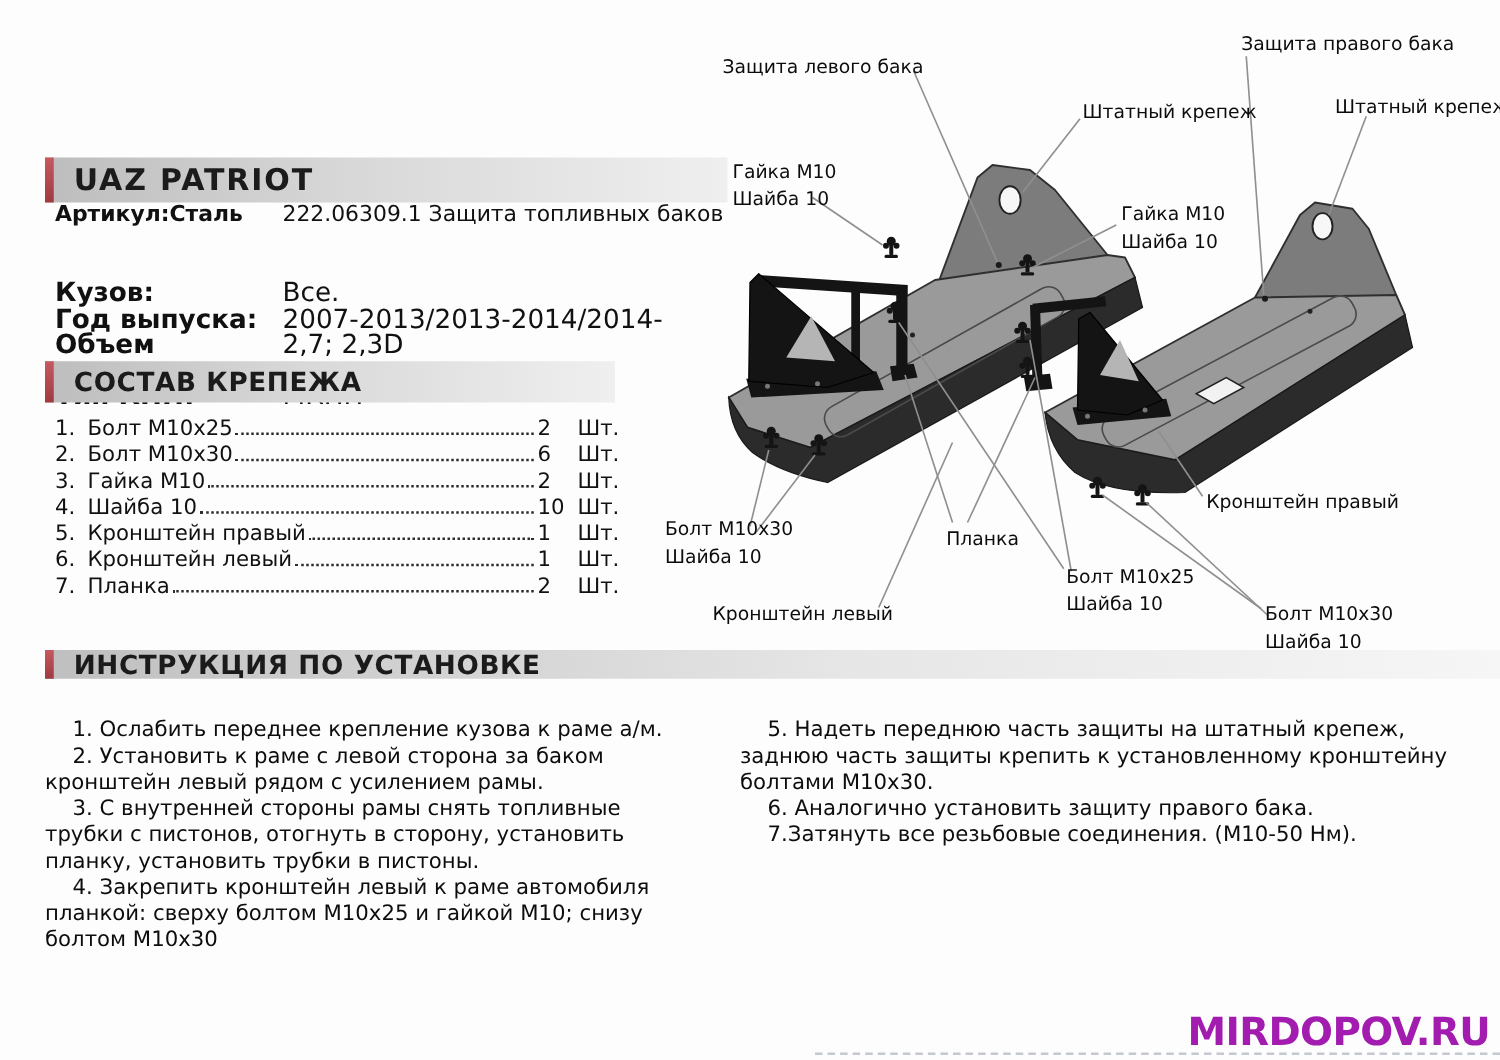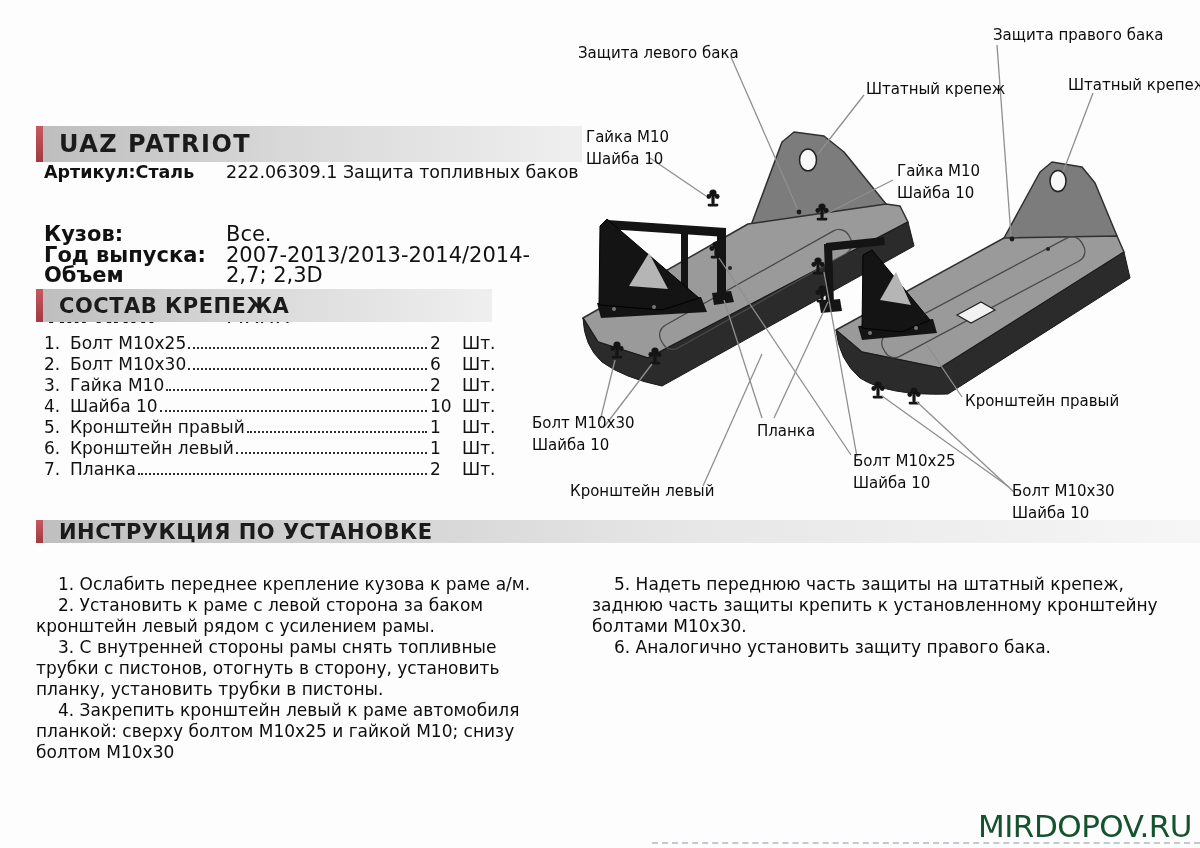--- a/index.html
+++ b/index.html
@@ -45,22 +45,22 @@
 
   
   .callout{position:absolute;font-size:15px;line-height:22px;color:#0c0c0c;white-space:nowrap;}
   .callout span{display:block;}
 
   .diagram-svg{position:absolute;left:0;top:0;width:1200px;height:848px;}
 
   .bottom-dash{position:absolute;left:652px;top:842px;width:548px;height:0;
        border-top:2px dashed #c4c8d0;}
 
-  .watermark{position:absolute;right:8px;bottom:4px;font-size:31px;font-weight:normal;
-       color:#14532d;letter-spacing:-.5px;}
+  .watermark{position:absolute;right:8px;bottom:4px;font-size:31px;font-weight:bold;
+       color:#a21caf;letter-spacing:-.5px;}
 </style>
 </head>
 <body>
 
 <div class="page">
 
   <svg class="diagram-svg" viewBox="0 0 1200 848" aria-hidden="true">
     <defs>
       <g id="bolt" fill="#141414">
         <rect x="-1.6" y="-3" width="3.2" height="9" rx="1"></rect>
@@ -290,18 +290,19 @@
     <div class="instr-line step">4. Закрепить кронштейн левый к раме автомобиля</div>
     <div class="instr-line">планкой: сверху болтом М10х25 и гайкой М10; снизу</div>
     <div class="instr-line">болтом М10х30</div>
   </div>
 
   <div class="instr-col instr-right">
     <div class="instr-line step">5. Надеть переднюю часть защиты на штатный крепеж,</div>
     <div class="instr-line">заднюю часть защиты крепить к установленному кронштейну</div>
     <div class="instr-line">болтами М10х30.</div>
     <div class="instr-line step">6. Аналогично установить защиту правого бака.</div>
+    <div class="instr-line step">7.Затянуть все резьбовые соединения. (М10-50 Нм).</div>
   </div>
 
   <div class="bottom-dash"></div>
 
   <div class="watermark">MIRDOPOV.RU</div>
 </div>
 
 </body></html>

